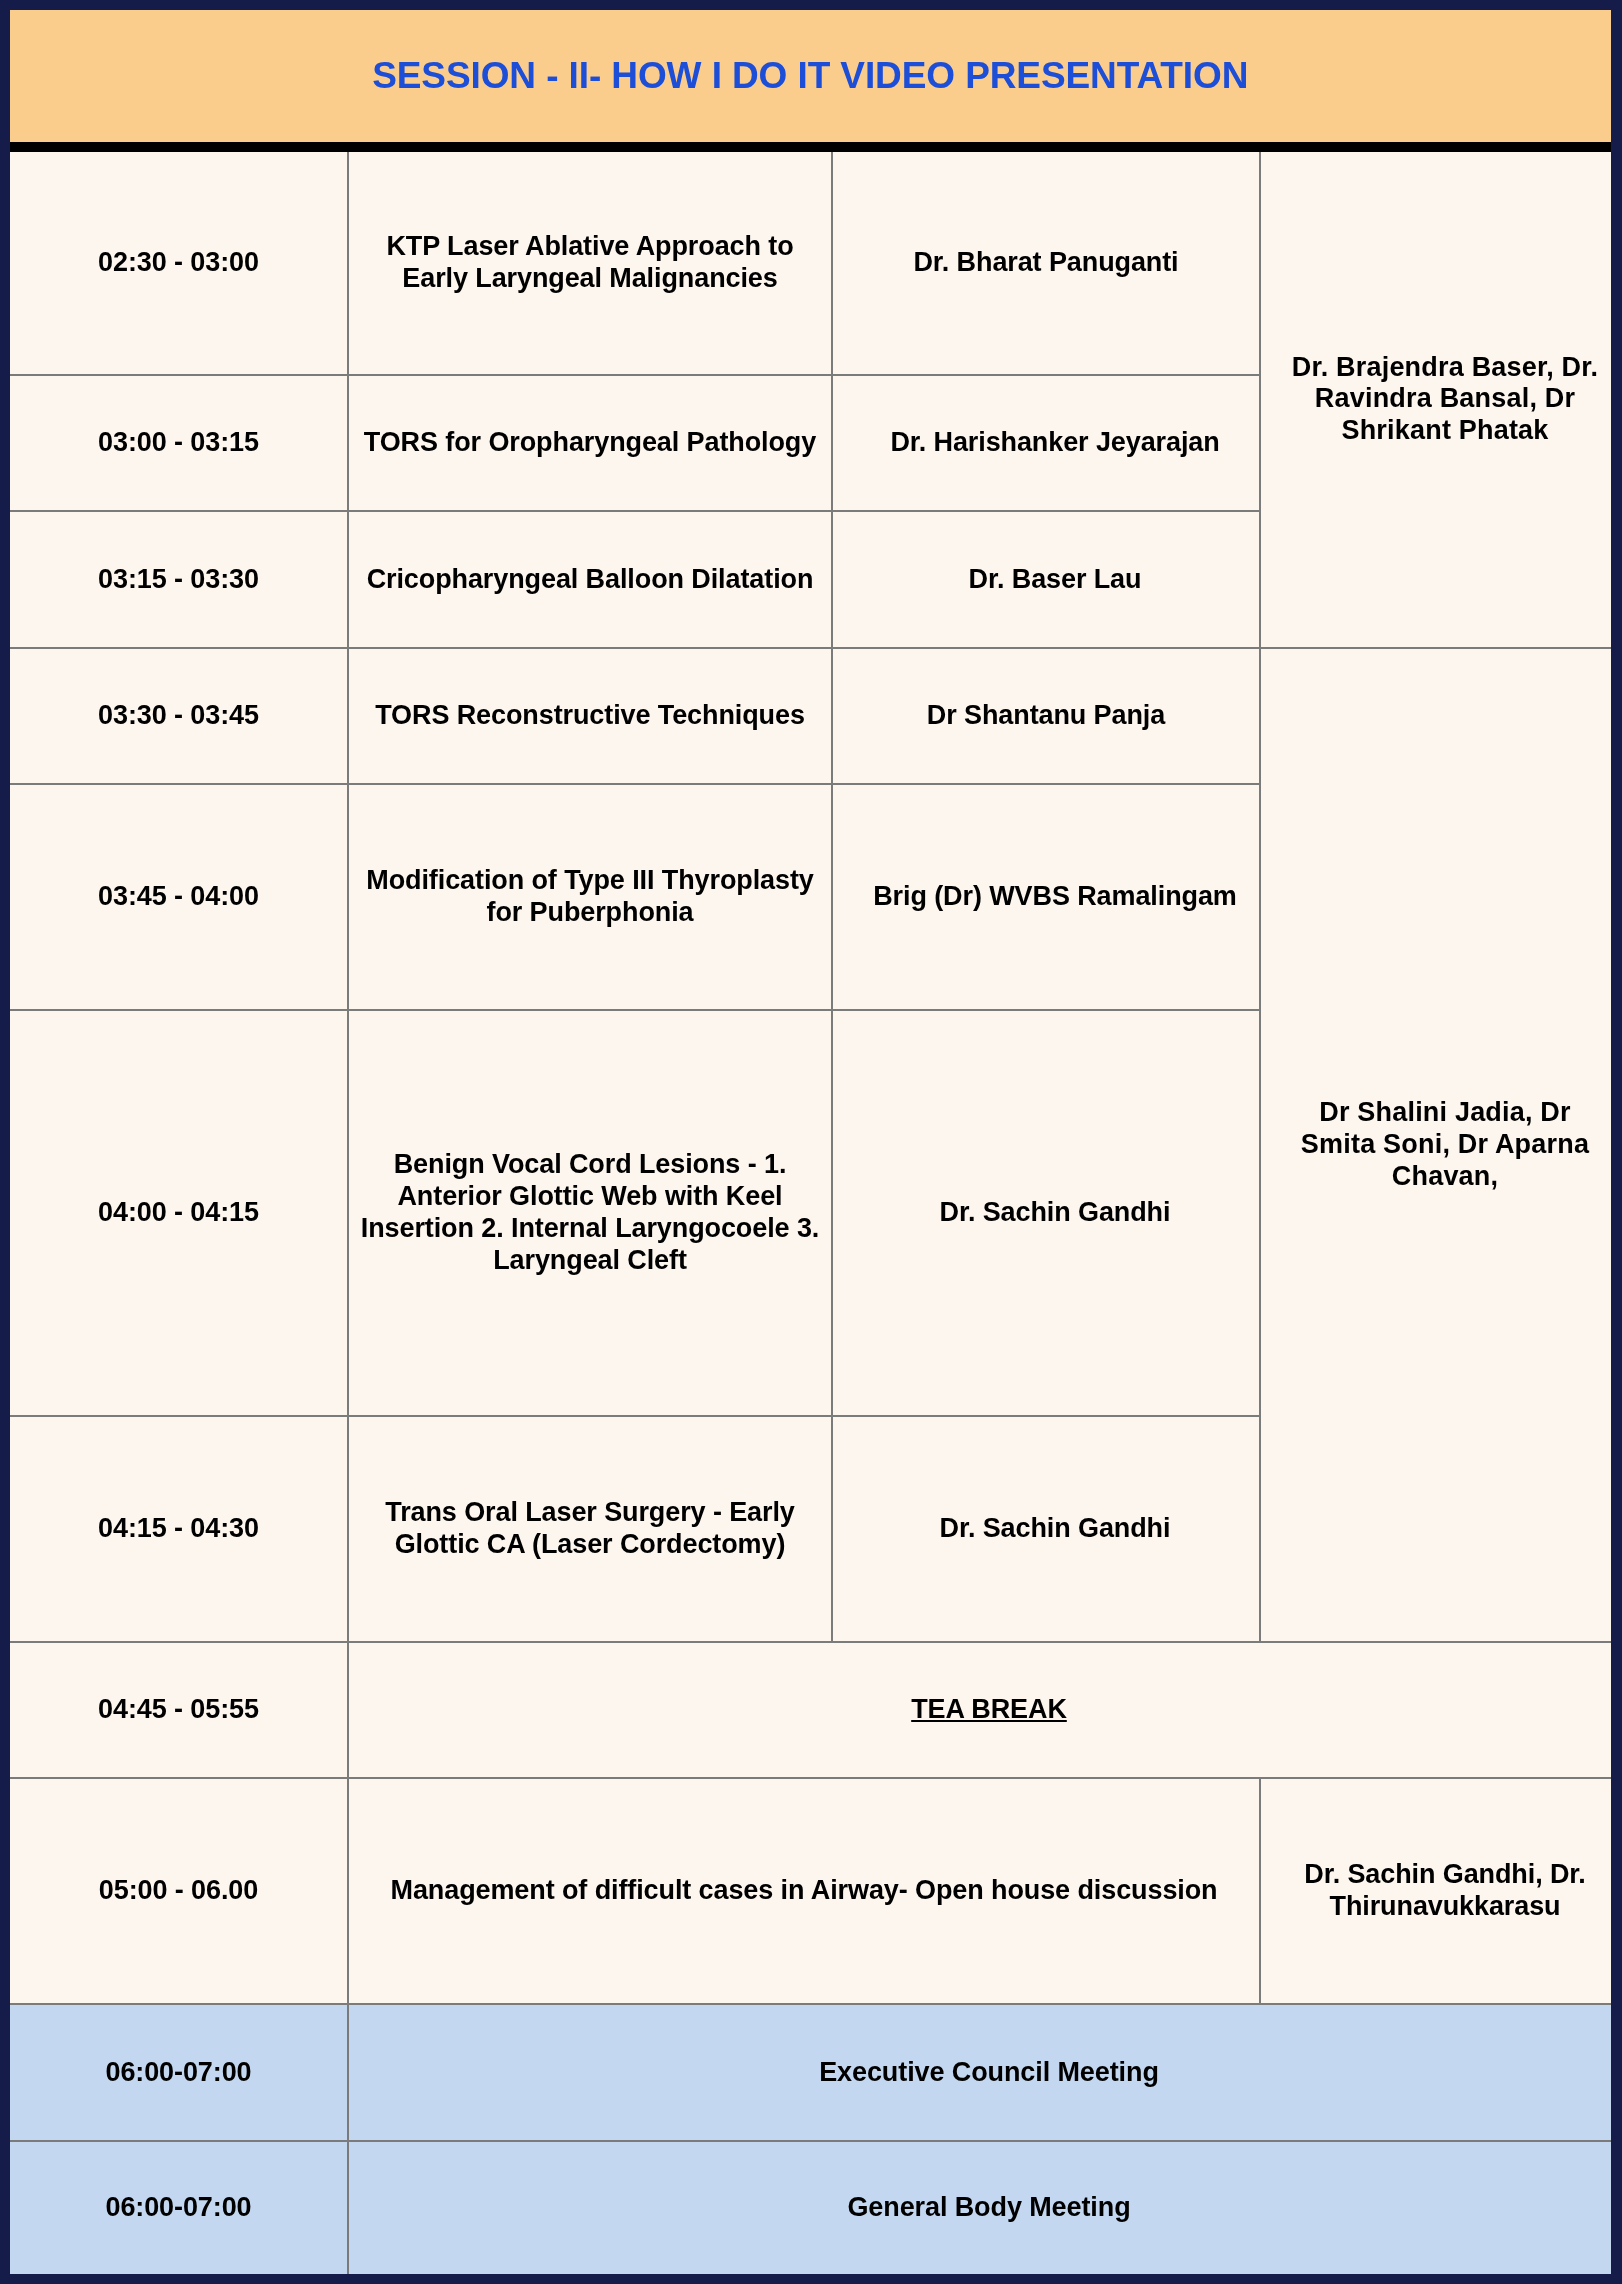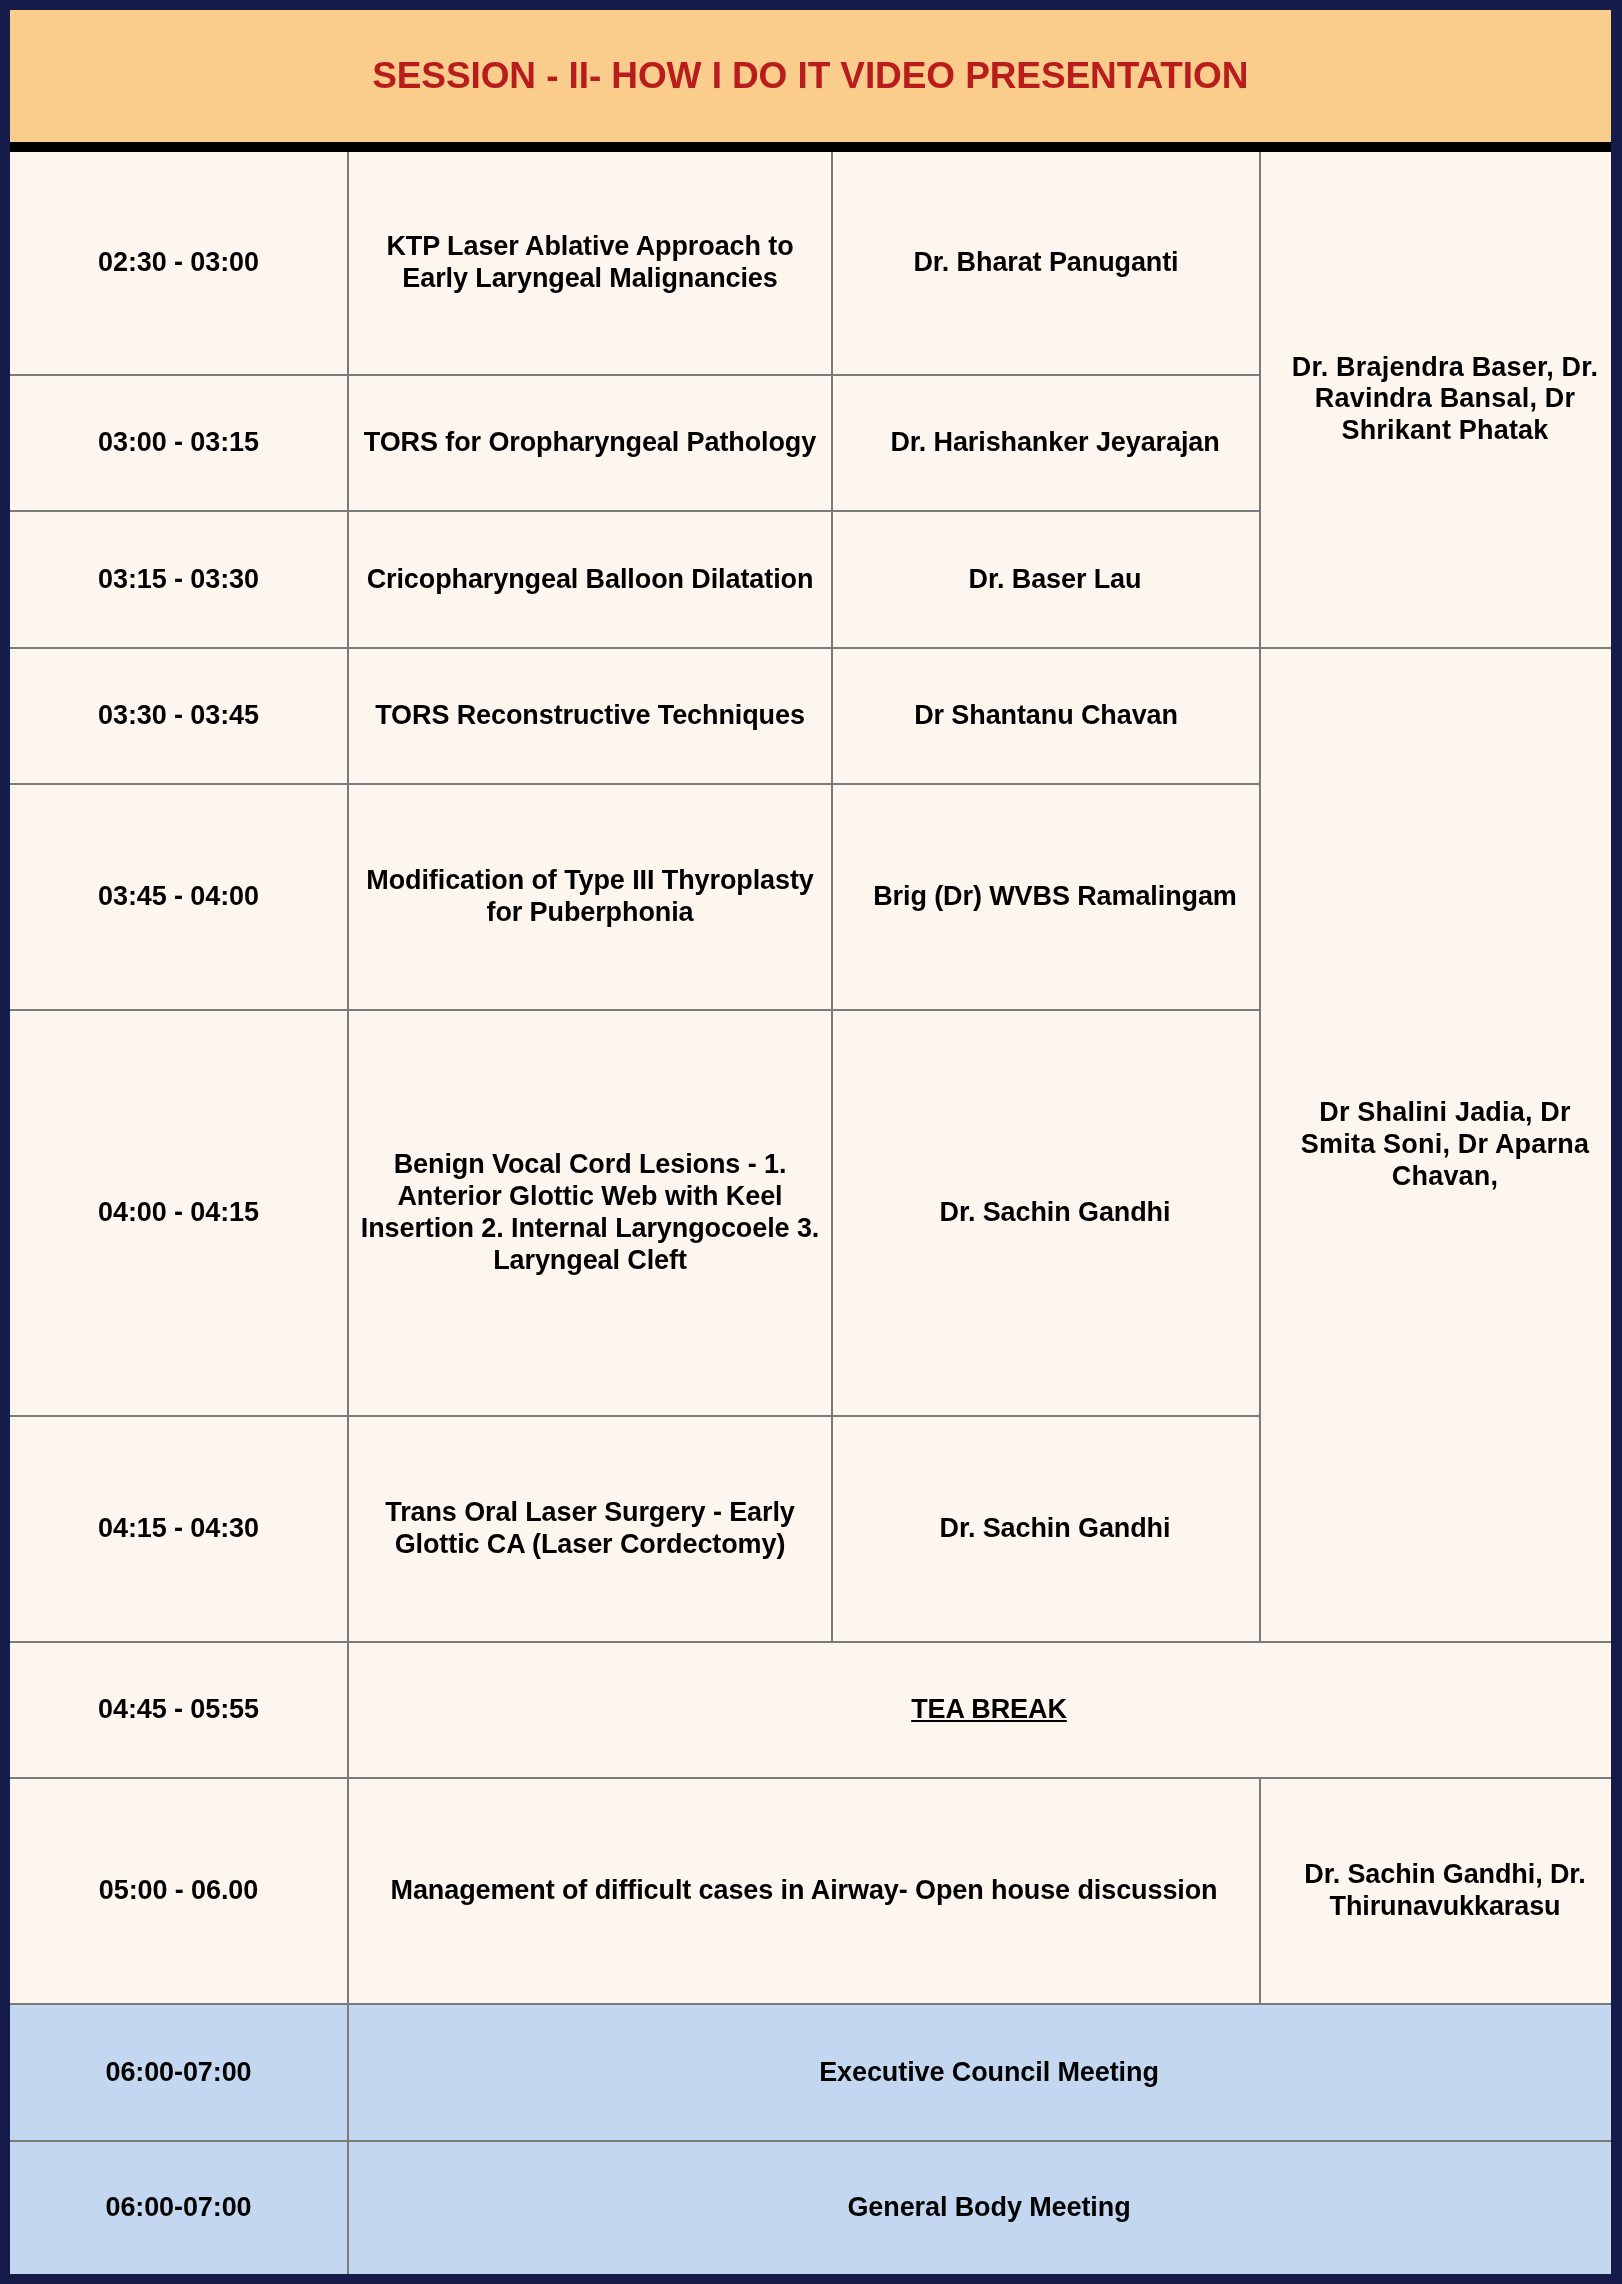--- a/index.html
+++ b/index.html
@@ -33,21 +33,21 @@
     background: #fbcd8c;
     border-bottom: 10px solid #000000;
     display: flex;
     align-items: center;
     justify-content: center;
   }
   .session-banner-title {
     font-size: 37px;
     font-weight: 700;
     letter-spacing: 0.1px;
-    color: #b91c1c;
+    color: #1d4ed8;
     text-align: left;
     font-stretch: condensed;
     line-height: 1.1;
     padding: 0 29px;
   }
 
   
   .schedule-table {
     flex: 1 1 auto;
     border-collapse: collapse;
@@ -131,21 +131,21 @@
 
       <tr>
         <td class="cell-time cond">03:15 - 03:30</td>
         <td class="cell-topic cond">Cricopharyngeal Balloon Dilatation</td>
         <td class="cell-speaker cond">Dr. Baser Lau</td>
       </tr>
 
       <tr>
         <td class="cell-time cond">03:30 - 03:45</td>
         <td class="cell-topic cond">TORS Reconstructive Techniques</td>
-        <td class="cell-speaker cond">Dr Shantanu Chavan</td>
+        <td class="cell-speaker cond">Dr Shantanu Panja</td>
         <td class="cell-chair chair-wide" rowspan="4">Dr Shalini Jadia, Dr Smita Soni, Dr Aparna Chavan,</td>
       </tr>
 
       <tr>
         <td class="cell-time cond">03:45 - 04:00</td>
         <td class="cell-topic cond">Modification of Type III Thyroplasty for Puberphonia</td>
         <td class="cell-speaker cond">Brig (Dr) WVBS Ramalingam</td>
       </tr>
 
       <tr>

